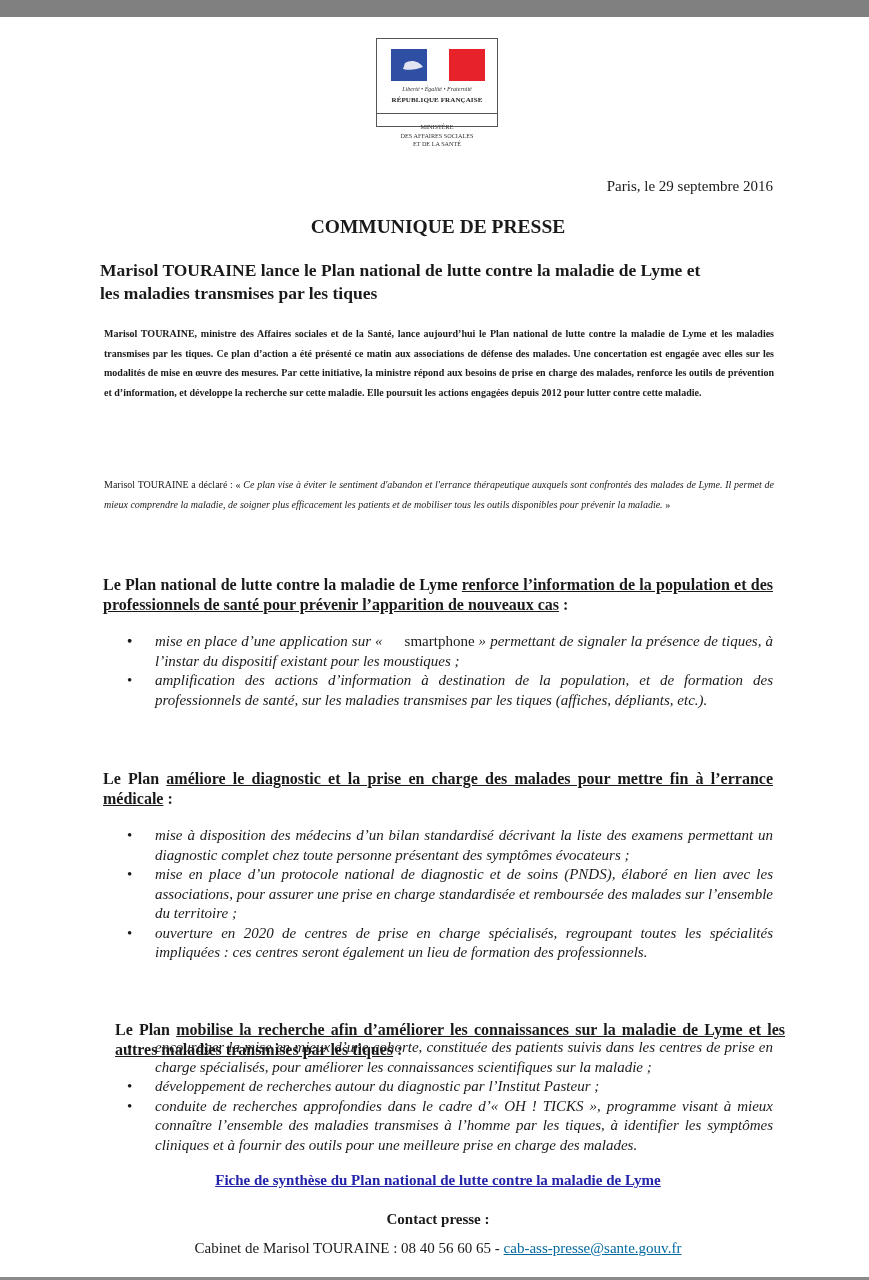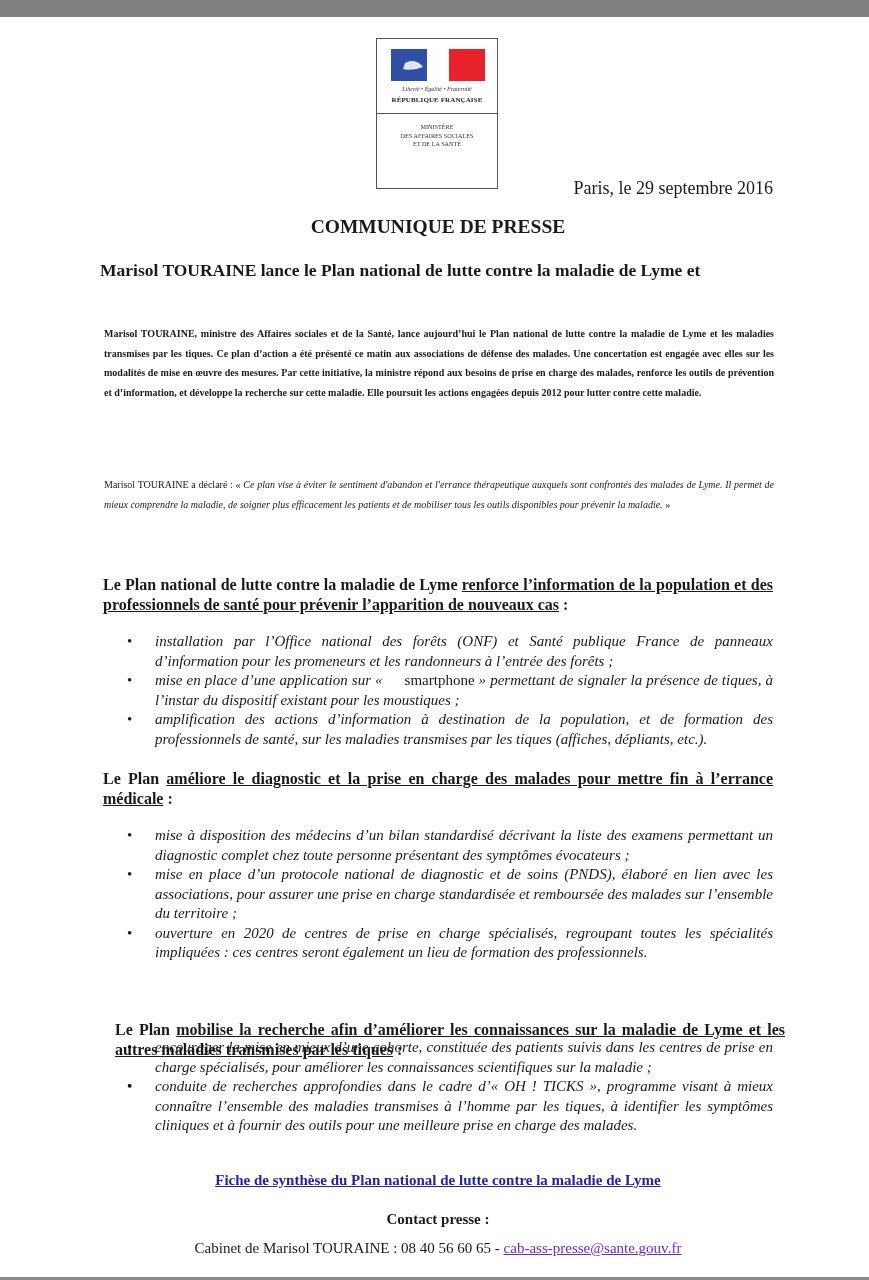--- a/index.html
+++ b/index.html
@@ -7,33 +7,33 @@
     width: 869px; height: 1280px; overflow: hidden;
     background: #ffffff;
     font-family: "Liberation Serif", serif;
     color: #1a1a1a;
     position: relative;
   }
   .topbar { position: absolute; left: 0; top: 0; width: 869px; height: 17px; background: #808080; }
   .bottombar { position: absolute; left: 0; bottom: 0; width: 869px; height: 3px; background: #8a8a8a; }
 
   .logo {
-    position: absolute; left: 376px; top: 38px; width: 122px; height: 151px;
+    position: absolute; left: 376px; top: 38px; width: 122px; height: 89px;
     border: 1px solid #555; box-sizing: border-box; background: #fff; font-family: Liberation Serif, serif;
   }
   .logo-top { position: absolute; left: 0; top: 0; width: 120px; height: 73px; }
   .logo-div { position: absolute; left: 0; top: 74px; width: 120px; height: 1px; background: #555; }
   .flag { position: absolute; left: 14px; top: 10px; width: 94px; height: 32px; }
   .flag .blue { position: absolute; left: 0; top: 0; width: 36px; height: 32px; background: #2e4fa3; }
   .flag .red { position: absolute; right: 0; top: 0; width: 36px; height: 32px; background: #e8222b; }
   .motto { position: absolute; left: 0; top: 47px; width: 120px; text-align: center; font-size: 6px; font-style: italic; color: #333; }
   .rf { position: absolute; left: 0; top: 57px; width: 120px; text-align: center; font-size: 7px; font-weight: bold; color: #222; letter-spacing: 0.1px; }
   .ministry { position: absolute; left: 0; top: 84px; width: 120px; text-align: center; font-size: 6.2px; line-height: 8.5px; color: #333; }
 
-  .date { position: absolute; right: 96px; top: 178px; font-size: 18px; }
+  .date { position: absolute; right: 96px; top: 178px; font-size: 15px; }
   .title { position: absolute; left: 0; top: 216px; width: 876px; text-align: center; font-size: 19.5px; font-weight: bold; }
   .subtitle { position: absolute; left: 100px; top: 259px; width: 677px; text-align: left; font-size: 17.5px; font-weight: bold; line-height: 23px; }
 
   .para { position: absolute; left: 104px; width: 670px; text-align: justify; font-size: 10px; line-height: 19.5px; }
   .p1 { top: 324px; font-weight: bold; }
   .p2 { top: 475px; }
   .p2 .q { font-style: italic; margin-top: 27px; }
 
   .sechead { position: absolute; left: 103px; width: 670px; text-align: justify; font-size: 16px; line-height: 19.5px; font-weight: bold; }
   .sechead u { text-decoration: underline; }
@@ -45,21 +45,21 @@
   .bullets li { position: relative; padding-left: 52px; font-size: 15px; line-height: 19.5px; font-style: italic; text-align: justify; }
   .bullets li .dot { position: absolute; left: 24px; top: 0; font-style: normal; }
   .bullets li .up { font-style: normal; margin-left: 18px; }
   .b1 { top: 632px; }
   .b2 { top: 826px; }
   .b3 { top: 1038px; }
 
   .link { position: absolute; left: 0; top: 1172px; width: 876px; text-align: center; font-size: 15px; font-weight: bold; color: #2222aa; text-decoration: underline; }
   .contact-h { position: absolute; left: 0; top: 1211px; width: 876px; text-align: center; font-size: 15px; font-weight: bold; }
   .contact { position: absolute; left: 0; top: 1240px; width: 876px; text-align: center; font-size: 15px; }
-  .email { color: #6d28d9; text-decoration: underline; }
+  .email { color: #0369a1; text-decoration: underline; }
 </style>
 </head>
 <body>
 
 <div class="topbar"></div>
 
 <div class="logo">
   <div class="logo-top">
     <div class="flag">
       <div class="blue"></div>
@@ -77,52 +77,53 @@
     <div>MINISTÈRE</div>
     <div>DES AFFAIRES SOCIALES</div>
     <div>ET DE LA SANTÉ</div>
   </div>
 </div>
 
 <div class="date">Paris, le 29 septembre 2016</div>
 <div class="title">COMMUNIQUE DE PRESSE</div>
 <div class="subtitle">
   <span>Marisol TOURAINE lance le Plan national de lutte contre la maladie de Lyme et</span><br>
+  <span>les maladies transmises par les tiques</span>
 </div>
 
 <div class="para p1">Marisol TOURAINE, ministre des Affaires sociales et de la Santé, lance aujourd’hui le Plan national de lutte contre la maladie de Lyme et les maladies transmises par les tiques. Ce plan d’action a été présenté ce matin aux associations de défense des malades. Une concertation est engagée avec elles sur les modalités de mise en œuvre des mesures. Par cette initiative, la ministre répond aux besoins de prise en charge des malades, renforce les outils de prévention et d’information, et développe la recherche sur cette maladie. Elle poursuit les actions engagées depuis 2012 pour lutter contre cette maladie.</div>
 
 <div class="para p2">
   <span>Marisol TOURAINE a déclaré : « </span><span class="q">Ce plan vise à éviter le sentiment d'abandon et l'errance thérapeutique auxquels sont confrontés des malades de Lyme. Il permet de mieux comprendre la maladie, de soigner plus efficacement les patients et de mobiliser tous les outils disponibles pour prévenir la maladie.</span><span> »</span>
 </div>
 
 <div class="sechead s1">
   <span>Le Plan national de lutte contre la maladie de Lyme </span><u>renforce l’information de la population et des professionnels de santé pour prévenir l’apparition de nouveaux cas</u><span> :</span>
 </div>
 <ul class="bullets b1">
-  <li><span class="dot">•</span><span>installation par l’Office national des forêts (ONF) et Santé publique France de panneaux d’information pour les promeneurs et les randonneurs à l’entrée des forêts ;</span></li>
+  <li><span class="dot">•</span></li>
   <li><span class="dot">•</span><span>mise en place d’une application sur « </span><span class="up">smartphone</span><span> » permettant de signaler la présence de tiques, à l’instar du dispositif existant pour les moustiques ;</span></li>
   <li><span class="dot">•</span><span>amplification des actions d’information à destination de la population, et de formation des professionnels de santé, sur les maladies transmises par les tiques (affiches, dépliants, etc.).</span></li>
 </ul>
 
 <div class="sechead s2">
   <span>Le Plan </span><u>améliore le diagnostic et la prise en charge des malades pour mettre fin à l’errance médicale</u><span> :</span>
 </div>
 <ul class="bullets b2">
   <li><span class="dot">•</span><span>mise à disposition des médecins d’un bilan standardisé décrivant la liste des examens permettant un diagnostic complet chez toute personne présentant des symptômes évocateurs ;</span></li>
   <li><span class="dot">•</span><span>mise en place d’un protocole national de diagnostic et de soins (PNDS), élaboré en lien avec les associations, pour assurer une prise en charge standardisée et remboursée des malades sur l’ensemble du territoire ;</span></li>
   <li><span class="dot">•</span><span>ouverture en 2020 de centres de prise en charge spécialisés, regroupant toutes les spécialités impliquées : ces centres seront également un lieu de formation des professionnels.</span></li>
 </ul>
 
 <div class="sechead s3">
   <span>Le Plan </span><u>mobilise la recherche afin d’améliorer les connaissances sur la maladie de Lyme et les autres maladies transmises par les tiques</u><span> :</span>
 </div>
 <ul class="bullets b3">
   <li><span class="dot">•</span><span>encourager la mise en mieux d’une cohorte, constituée des patients suivis dans les centres de prise en charge spécialisés, pour améliorer les connaissances scientifiques sur la maladie ;</span></li>
-  <li><span class="dot">•</span></li>
+  <li><span class="dot">•</span><span>développement de recherches autour du diagnostic par l’Institut Pasteur ;</span></li>
   <li><span class="dot">•</span><span>conduite de recherches approfondies dans le cadre d’« OH ! TICKS », programme visant à mieux connaître l’ensemble des maladies transmises à l’homme par les tiques, à identifier les symptômes cliniques et à fournir des outils pour une meilleure prise en charge des malades.</span></li>
 </ul>
 
 <a class="link">Fiche de synthèse du Plan national de lutte contre la maladie de Lyme</a>
 <div class="contact-h">Contact presse :</div>
 <div class="contact">
   <span>Cabinet de Marisol TOURAINE : 08 40 56 60 65 - </span>
   <a class="email">cab-ass-presse@sante.gouv.fr</a>
 </div>
 

